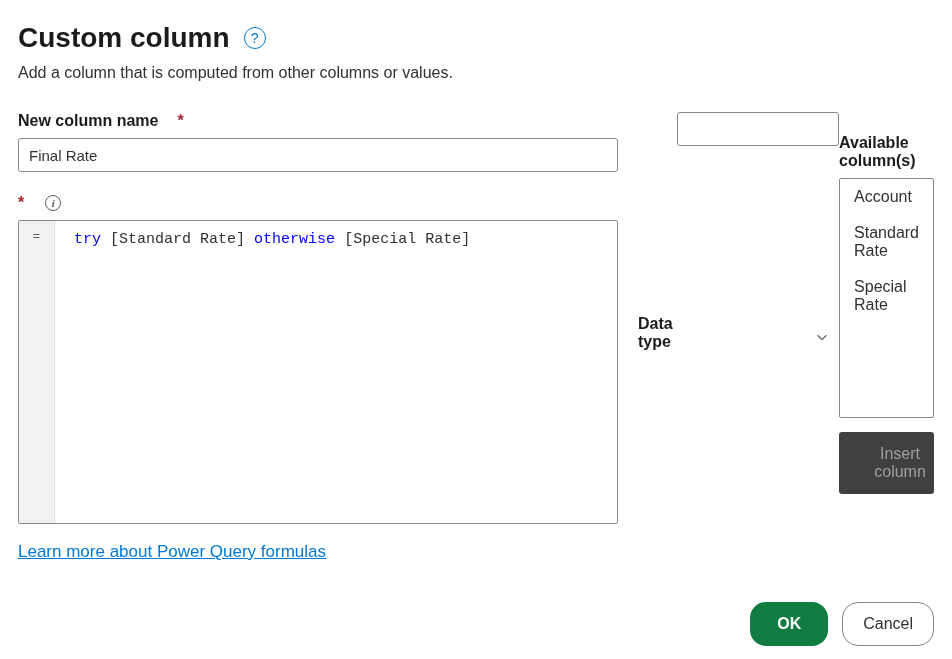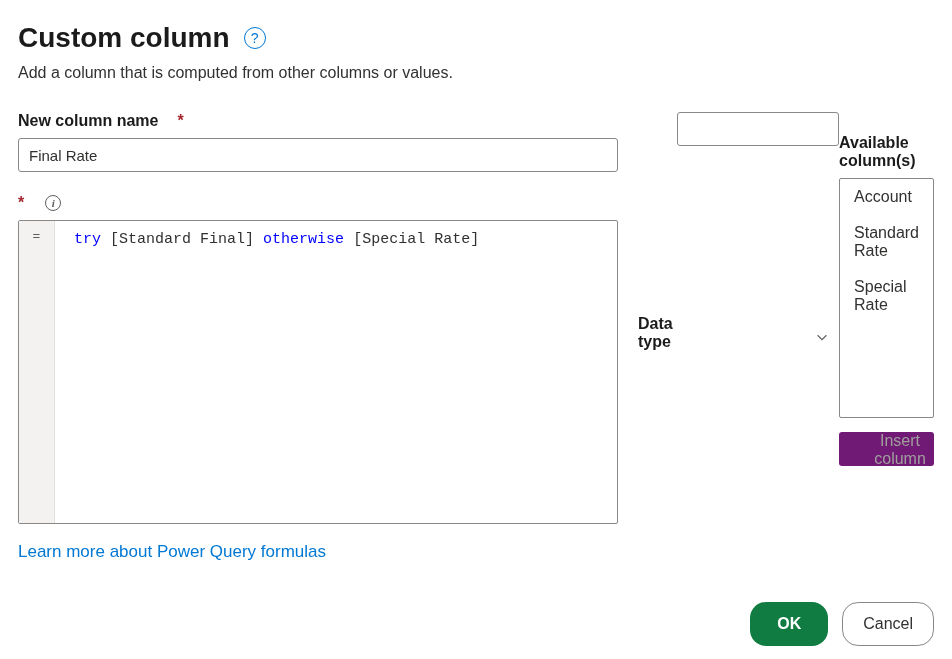--- a/index.html
+++ b/index.html
@@ -164,35 +164,36 @@
       overflow-y: auto;
     }
     .available-item {
       padding: 9px 14px;
       font-size: 16px;
       color: #323130;
       cursor: pointer;
     }
     .insert-btn {
       width: 100%;
-      height: 34px;
+      height: 62px;
       margin-top: 14px;
       border: none;
-      background: #701a75;
+      background: #404040;
       color: #a19f9d;
       font-size: 16px;
       border-radius: 3px;
       cursor: not-allowed;
       padding-left: 27px;
     }
     .link-row {
       margin-top: 18px;
     }
     .link {
       color: #0078d4;
+      text-decoration: underline;
       font-size: 17px;
       cursor: pointer;
     }
     .footer {
       display: flex;
       justify-content: flex-end;
       gap: 14px;
       margin-top: 40px;
     }
     .btn {
@@ -234,21 +235,21 @@
     </div>
     <input type="text" class="text-input" value="Final Rate" style="">
 
     <div class="formula-group">
       <div class="field-label">
         <span class="required">*</span>
         <span class="info-icon">i</span>
       </div>
       <div class="formula-box">
         <div class="formula-gutter">=</div>
-        <div class="formula-content"> <span class="kw">try</span> <span class="col-ref">[Standard Final]</span> <span class="kw">otherwise</span> <span class="col-ref">[Special Rate]</span></div>
+        <div class="formula-content"> <span class="kw">try</span> <span class="col-ref">[Standard Rate]</span> <span class="kw">otherwise</span> <span class="col-ref">[Special Rate]</span></div>
       </div>
     </div>
 
     <div class="link-row">
       <a class="link">Learn more about Power Query formulas</a>
     </div>
   </div>
 
   <div class="col-right">
     <div class="field-label">

